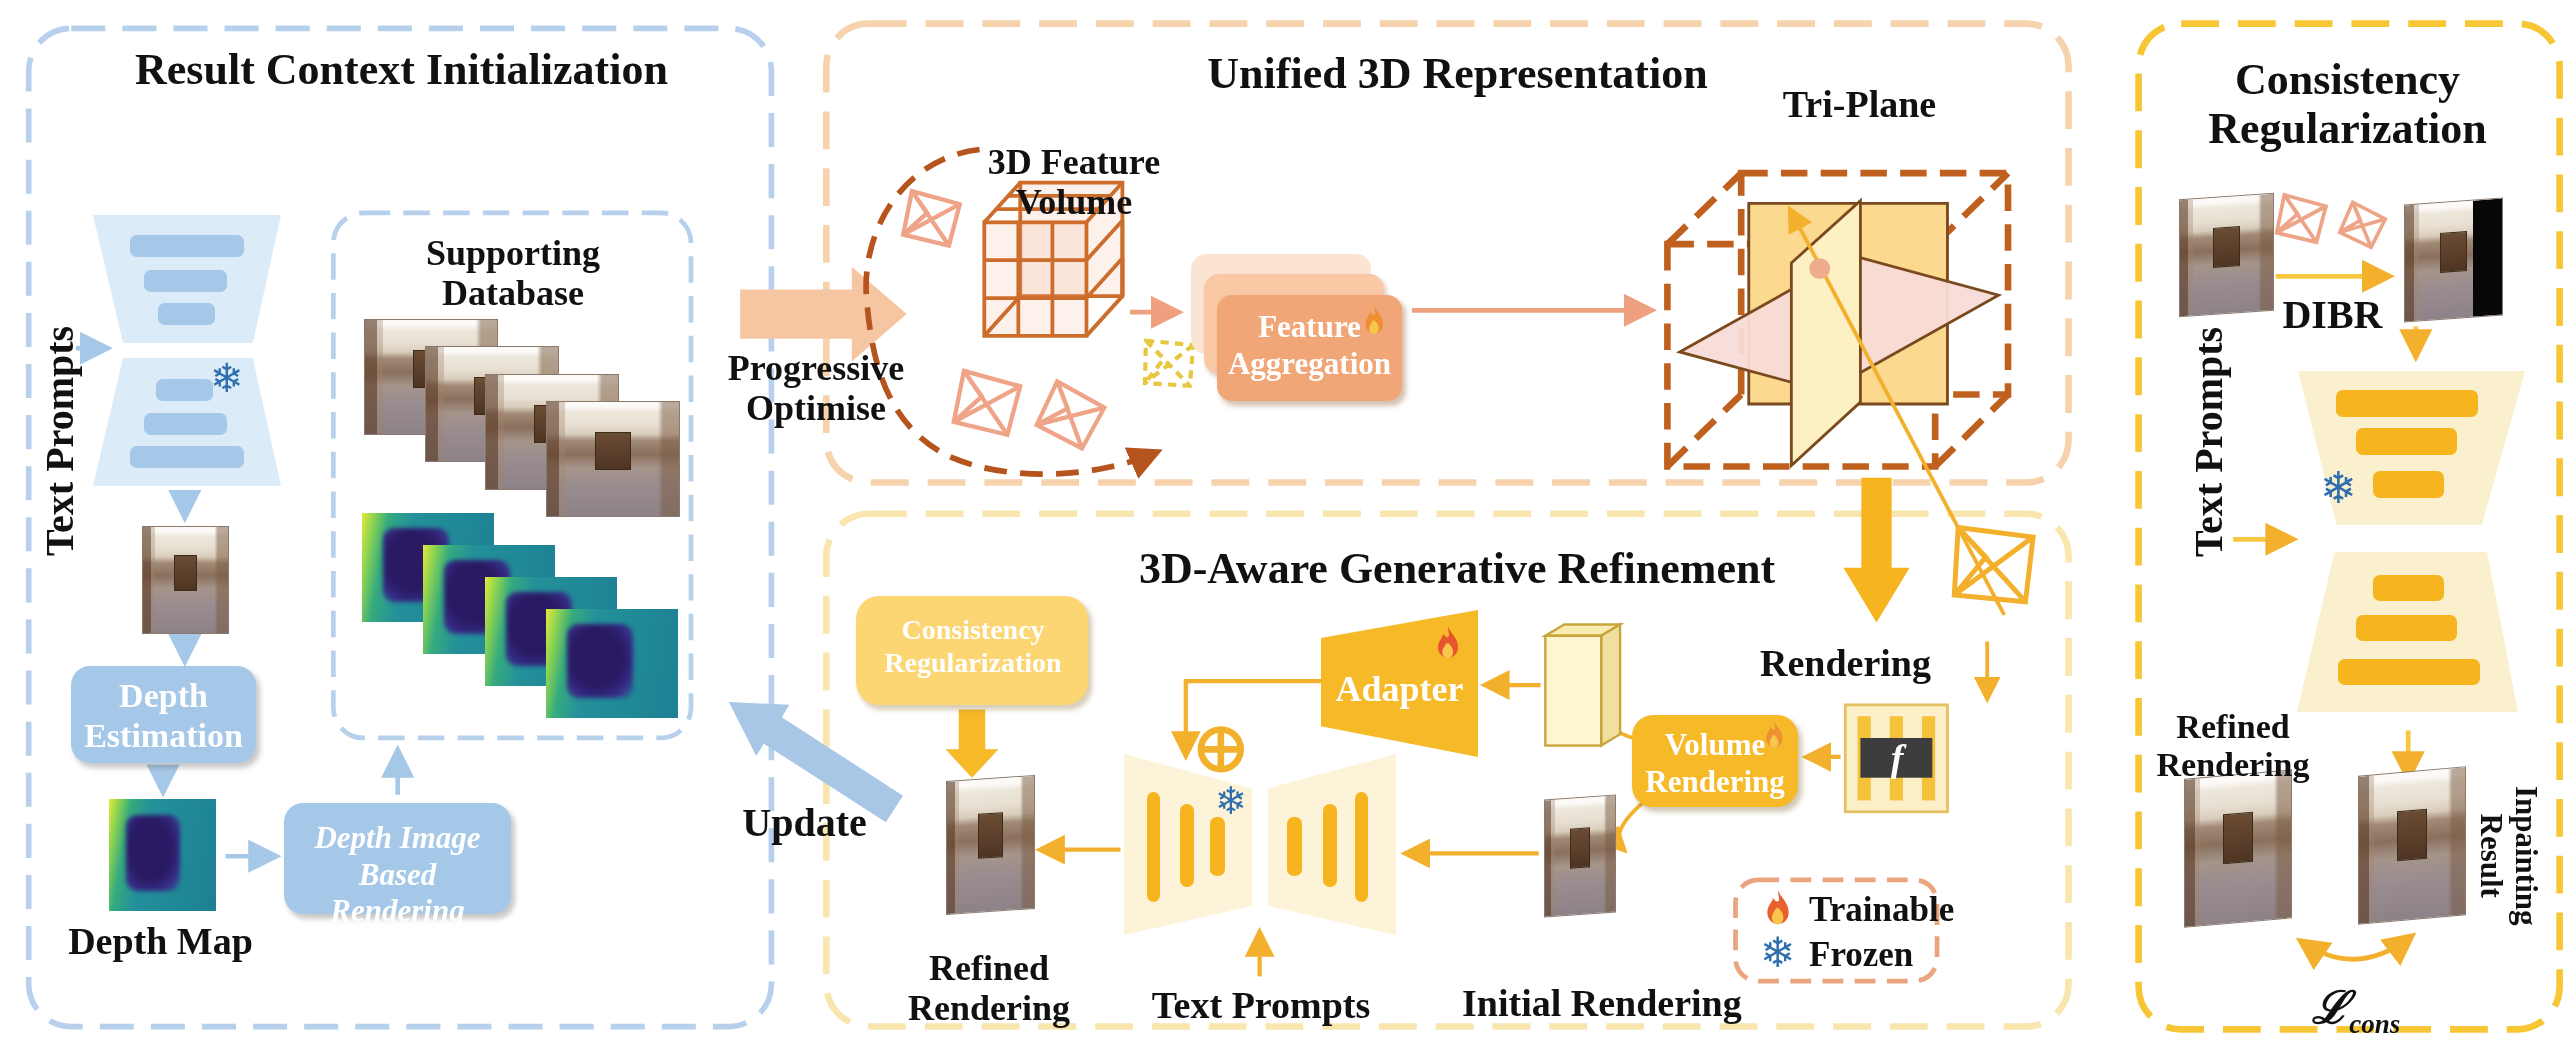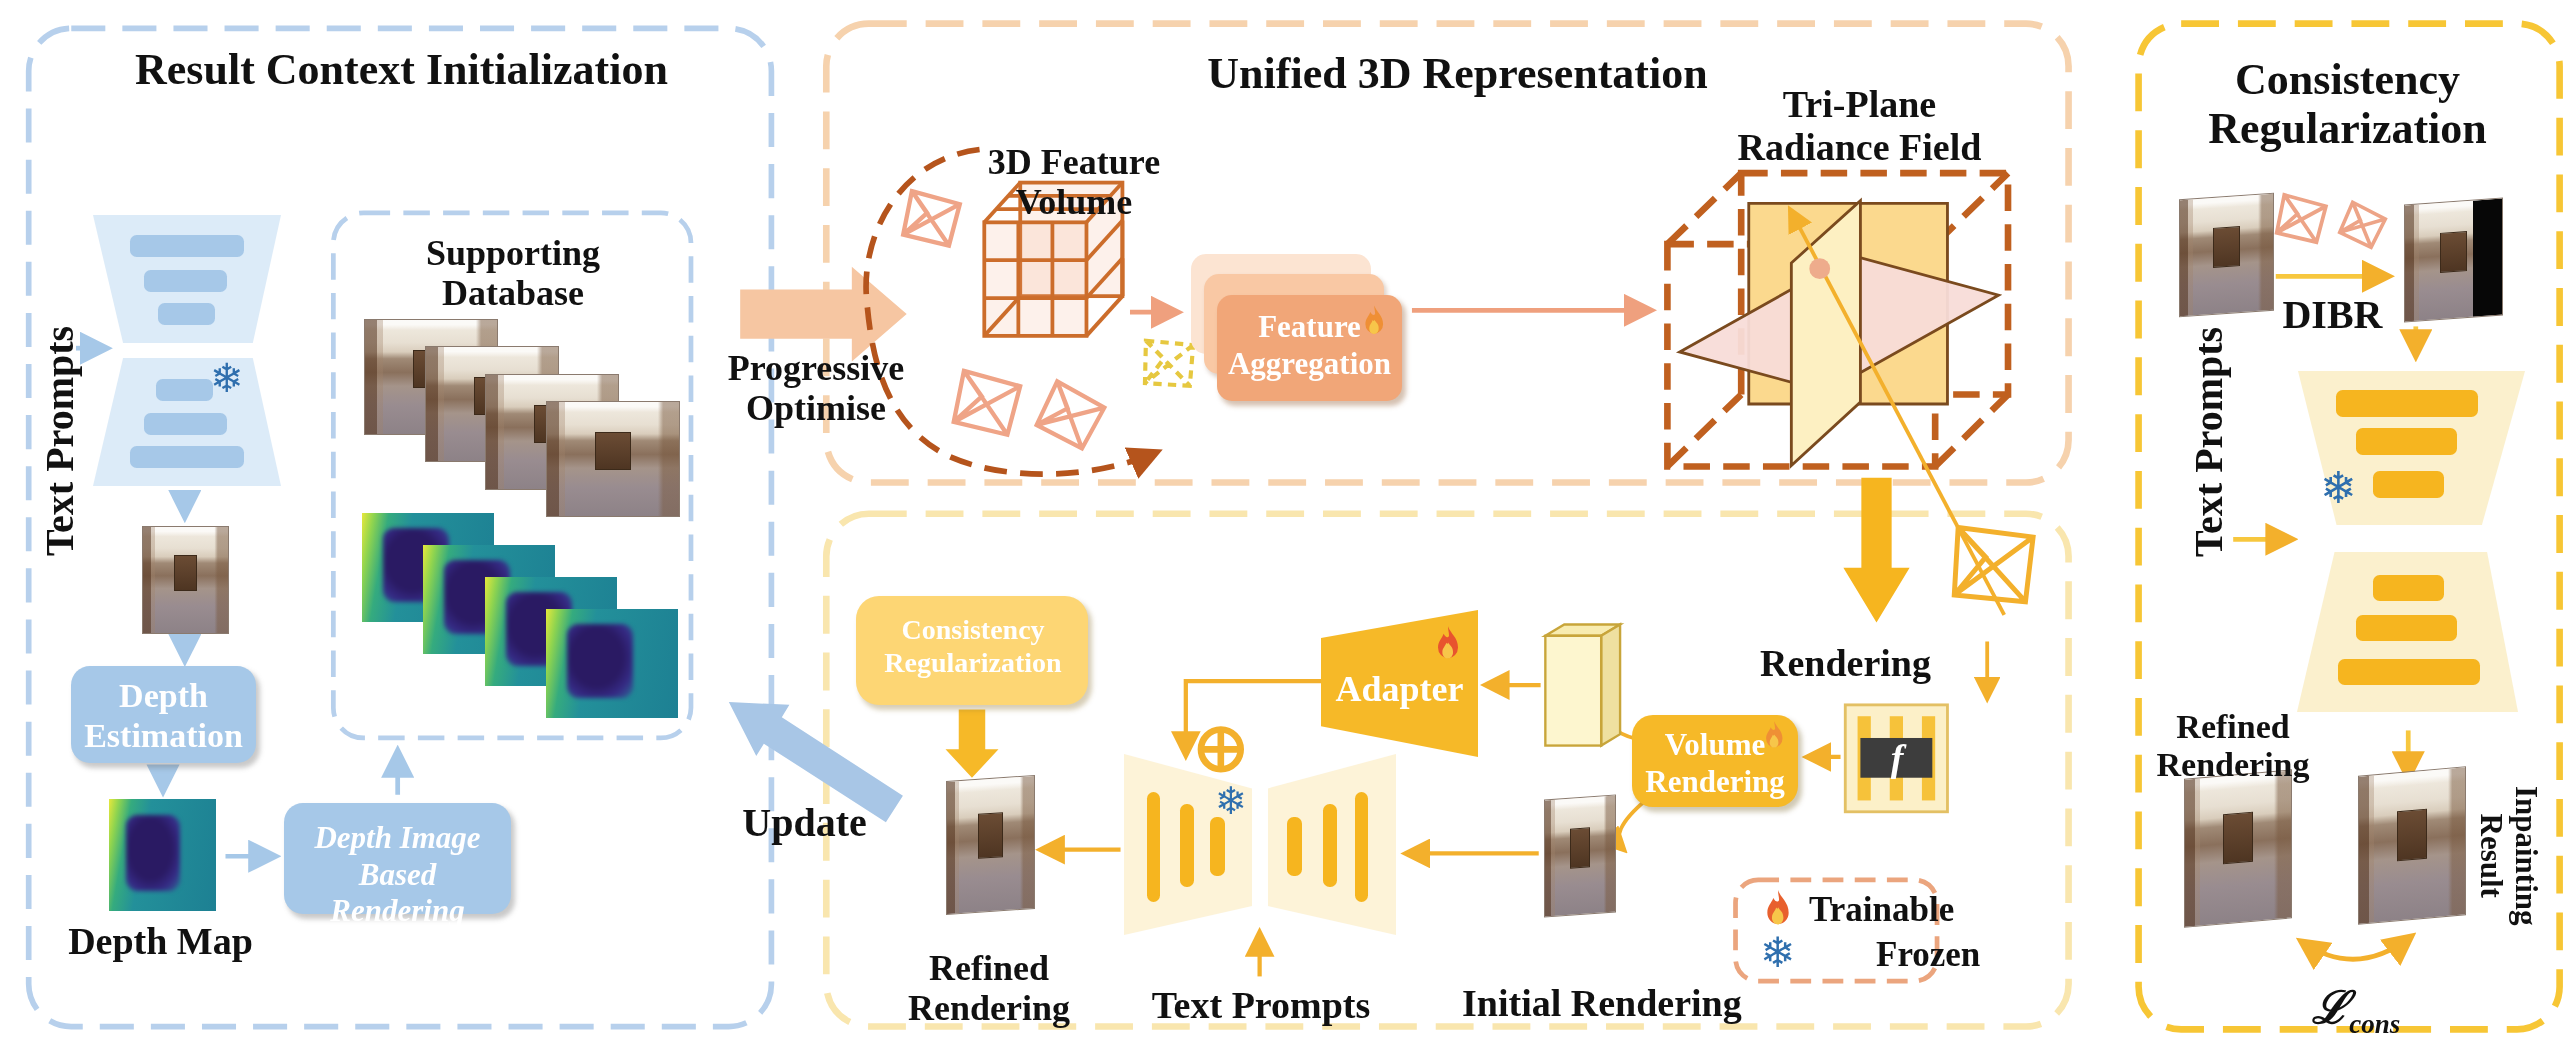--- a/index.html
+++ b/index.html
@@ -166,20 +166,21 @@
   <use href="#frustum" transform="translate(2478,212) scale(0.85) rotate(12)" stroke="#eda487" stroke-width="4.5"></use>
   <line x1="2405" y1="292" x2="2524" y2="292" stroke="#f7c73e" stroke-width="5" marker-end="url(#mgold)"></line>
   <line x1="2553" y1="345" x2="2553" y2="376" stroke="#f7c73e" stroke-width="5" marker-end="url(#mgold)"></line>
   <line x1="2360" y1="570" x2="2422" y2="570" stroke="#f7c73e" stroke-width="5" marker-end="url(#mgold)"></line>
   <line x1="2545" y1="772" x2="2545" y2="822" stroke="#f7c73e" stroke-width="5" marker-end="url(#mgold)"></line>
   <path d="M 2432 995 Q 2490 1035 2548 990" fill="none" stroke="#f3b02c" stroke-width="5" marker-start="url(#mgold)" marker-end="url(#mgold)"></path>
 </svg>
 
 <div class="lbl panel-title" style="left:132px;top:45px;width:539px;">Result Context Initialization</div>
 <div class="lbl panel-title" style="left:1164px;top:49px;width:587px;">Unified 3D Representation</div>
+<div class="lbl panel-title" style="left:1069px;top:544px;width:776px;">3D-Aware Generative Refinement</div>
 <div class="lbl panel-title" style="left:2177px;top:55px;width:341px;">
   <div>Consistency</div>
   <div>Regularization</div>
 </div>
 
 <div class="lbl vert" style="left:-53px;top:420px;width:227px;font-size:40px;">Text Prompts</div>
 
 <div class="blue-trap" style="left:93px;top:215px;width:188px;height:128px;clip-path:polygon(0 0,100% 0,85% 100%,16% 100%);"></div>
 <div class="bar blue" style="left:130px;top:235px;width:114px;height:22px;"></div>
 <div class="bar blue" style="left:144px;top:270px;width:83px;height:22px;"></div>
@@ -239,21 +240,20 @@
 </div>
 <div class="fire" style="left:1361px;top:305px;">
   <svg width="26.5" height="34" viewBox="0 0 24 30">
         <path d="M12 0 C14 6 20 9 20 17 A8 8.5 0 1 1 4 17 C4 12 7 10 8.5 6 C10 9 12 9.5 12.8 7.5 C12.8 5 12 3 12 0Z" fill="#ef8f35"></path>
         <path d="M12 13 C13.5 15.5 16 16.5 16 20.5 A4.3 4.6 0 1 1 7.5 20.5 C7.5 17.5 10 15.8 10.6 13.2 C11.3 14.4 12 14.2 12 13Z" fill="#f7c64a"></path>
       </svg>
 </div>
 
 <div class="lbl" style="left:1694px;top:83px;width:331px;font-size:38px;">
   <div>Tri-Plane</div>
-      <div>Radiance Field</div>
 </div>
 
 <div class="lbl" style="left:1732px;top:642px;width:227px;font-size:38px;">Rendering</div>
 <div class="lbl" style="left:705px;top:801px;width:199px;font-size:40px;">Update</div>
 
 <div class="abs" style="left:856px;top:596px;width:232px;height:109px;background:#fdd674;border-radius:23px;z-index:4;box-shadow:3.8px 4.7px 5.7px rgba(140,115,50,.35);"></div>
 <div class="boxtxt" style="left:855px;top:613px;width:236px;font-size:28px;">
   <div>Consistency</div>
       <div>Regularization</div>
 </div>
@@ -303,21 +303,21 @@
 <div class="boxtxt" style="left:1861px;top:736px;width:72px;font-size:38px;font-style:italic;z-index:7;">f</div>
 
 <div class="fire" style="left:1762px;top:890px;">
   <svg width="32" height="40" viewBox="0 0 24 30">
         <path d="M12 0 C14 6 20 9 20 17 A8 8.5 0 1 1 4 17 C4 12 7 10 8.5 6 C10 9 12 9.5 12.8 7.5 C12.8 5 12 3 12 0Z" fill="#e8602e"></path>
         <path d="M12 13 C13.5 15.5 16 16.5 16 20.5 A4.3 4.6 0 1 1 7.5 20.5 C7.5 17.5 10 15.8 10.6 13.2 C11.3 14.4 12 14.2 12 13Z" fill="#f7c64a"></path>
       </svg>
 </div>
 <div class="lbl" style="left:1809px;top:890px;width:123px;font-size:35px;text-align:left;">Trainable</div>
 <div class="snow" style="left:1760px;top:932px;font-size:42px;">❄</div>
-<div class="lbl" style="left:1876px;top:935px;width:123px;font-size:35px;text-align:left;">Frozen</div>
+<div class="lbl" style="left:1809px;top:935px;width:123px;font-size:35px;text-align:left;">Frozen</div>
 
 <div class="hall" style="left:2179px;top:196px;width:93px;height:116px;transform:skewY(-4deg);"></div>
 <div class="hall" style="left:2404px;top:201px;width:97px;height:116px;transform:skewY(-4deg);">
   <div class="bband"></div>
 </div>
 <div class="lbl" style="left:2252px;top:293px;width:161px;font-size:40px;">DIBR</div>
 
 <div class="lbl vert" style="left:2096px;top:421px;width:227px;font-size:40px;">Text Prompts</div>
 
 <div class="cream-trap" style="left:2298px;top:371px;width:227px;height:154px;background:#fbf0cd;clip-path:polygon(0 0,100% 0,81% 100%,17% 100%);"></div>

